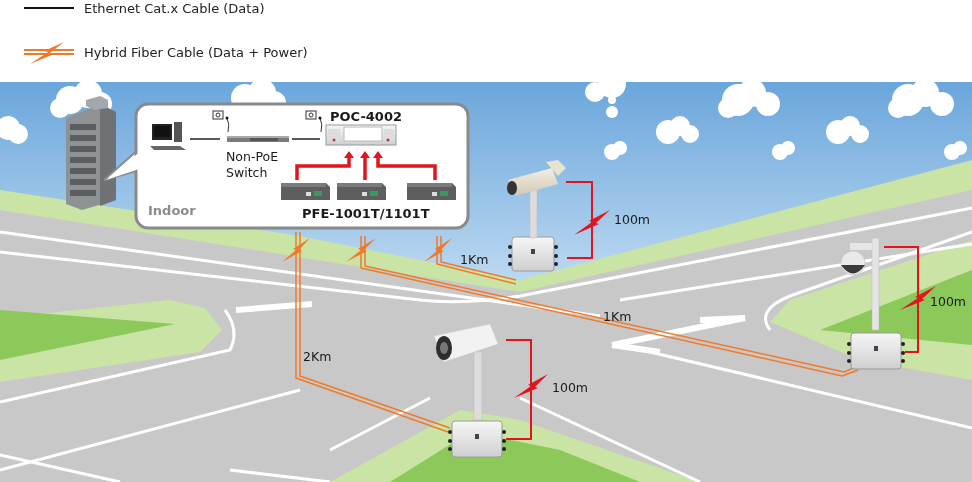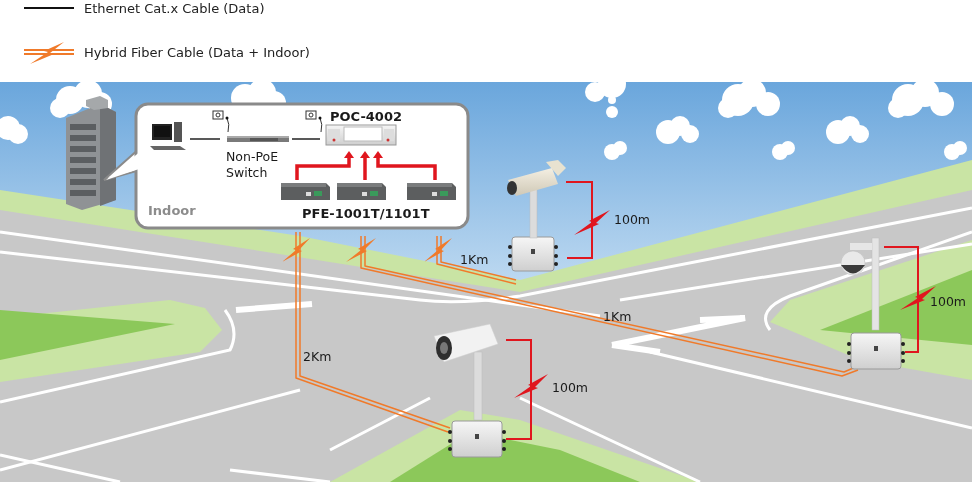--- a/index.html
+++ b/index.html
@@ -19,21 +19,21 @@
       <line x1="2" y1="8" x2="52" y2="8" stroke="#111" stroke-width="2"></line>
     </svg>
     <span class="legend-text">Ethernet Cat.x Cable (Data)</span>
   </div>
   <div class="legend-row" style="top:44px;">
     <svg width="60" height="24" style="position:absolute;left:0;top:-2px">
       <line x1="2" y1="8" x2="52" y2="8" stroke="#f07a2a" stroke-width="2"></line>
       <line x1="2" y1="12" x2="52" y2="12" stroke="#f07a2a" stroke-width="2"></line>
       <polygon points="8,22 26,10 22,9 42,0 28,11 32,12" fill="#f07a2a"></polygon>
     </svg>
-    <span class="legend-text">Hybrid Fiber Cable (Data + Indoor)</span>
+    <span class="legend-text">Hybrid Fiber Cable (Data + Power)</span>
   </div>
 </div>
 
 <svg id="scene" width="972" height="400" viewBox="0 82 972 400">
   <defs>
     <linearGradient id="sky" x1="0" y1="0" x2="0" y2="1">
       <stop offset="0" stop-color="#6aa6dc"></stop>
       <stop offset="1" stop-color="#e6f2fb"></stop>
     </linearGradient>
     <linearGradient id="box" x1="0" y1="0" x2="0" y2="1">

